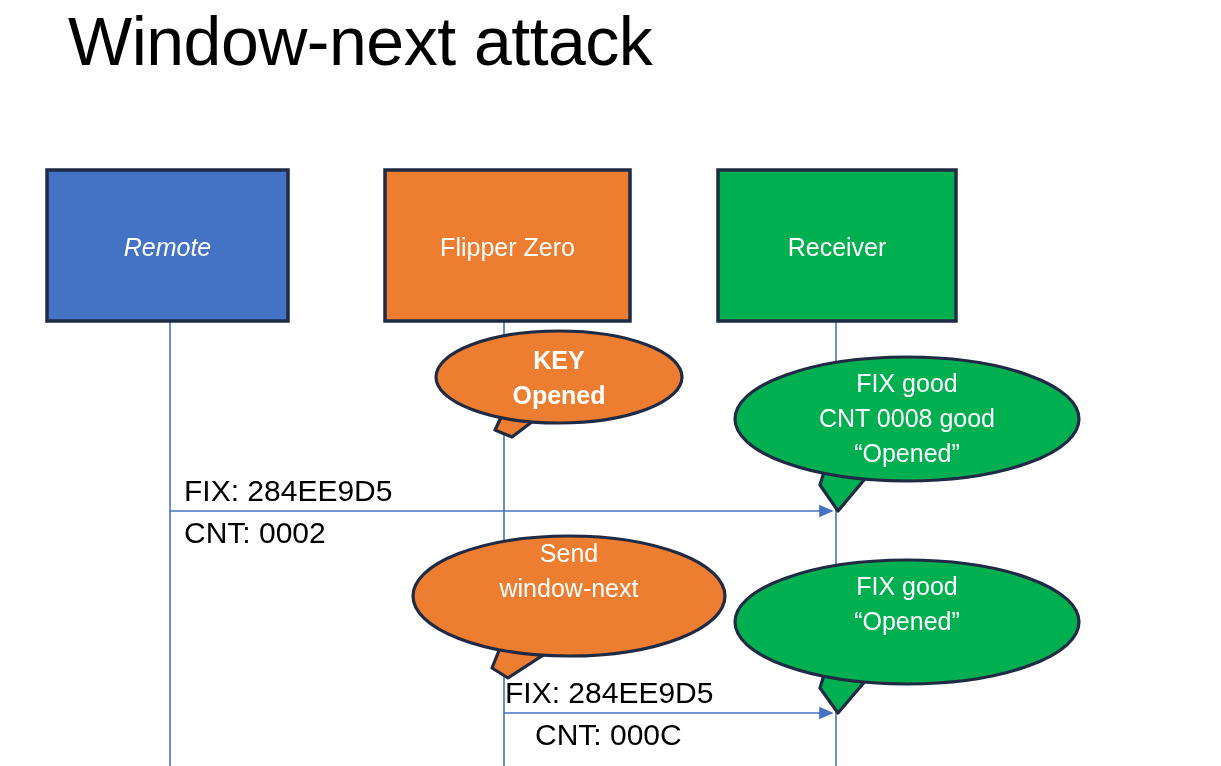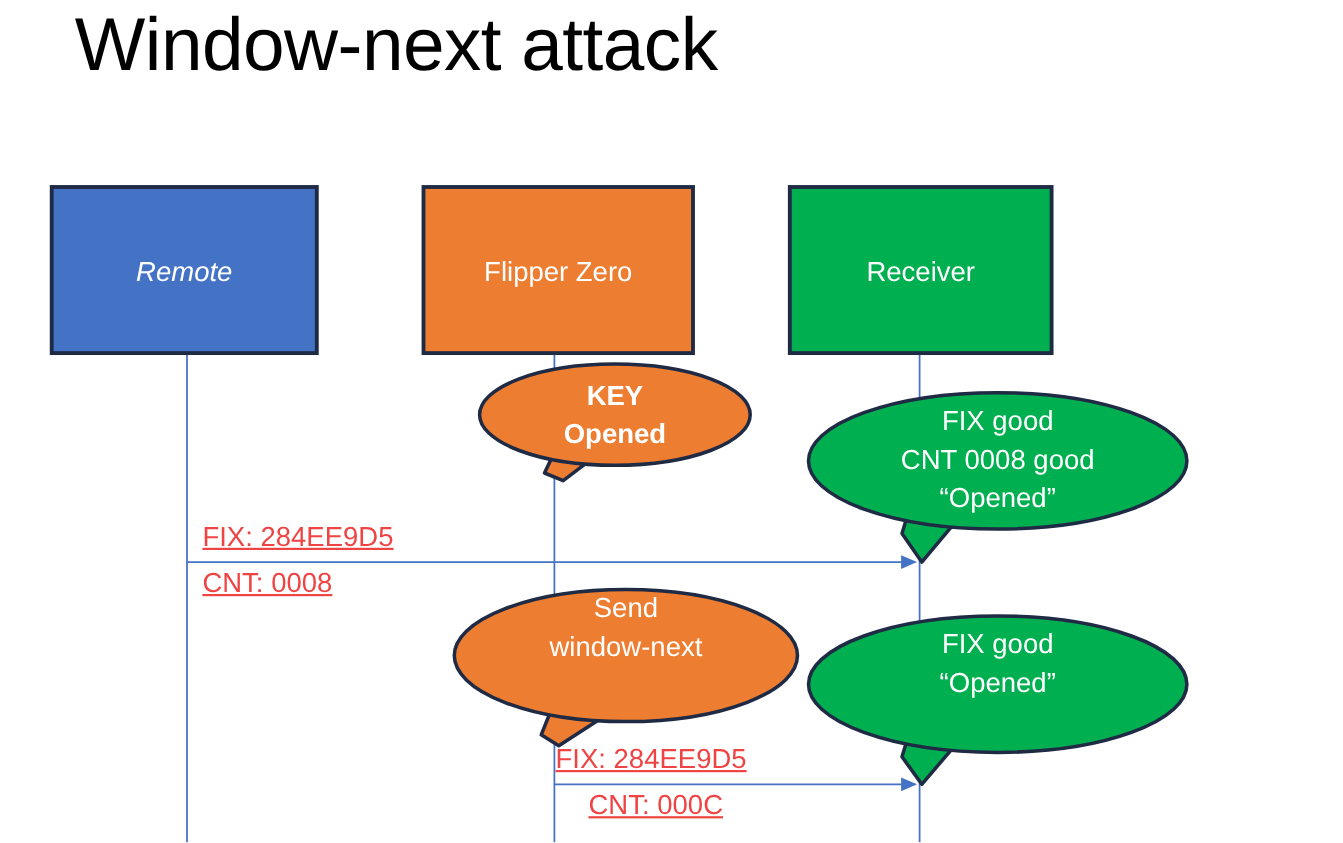--- a/index.html
+++ b/index.html
@@ -48,25 +48,24 @@
     position: absolute;
     text-align: center;
     color: #ffffff;
     font-size: 25px;
     line-height: 35px;
     font-family: "Liberation Sans", sans-serif;
   }
   .bubble-text div { white-space: nowrap; }
   .msg-label {
     position: absolute;
-    color: #ef4444;
-    font-size: 25px;
+    color: #000000;
+    font-size: 30px;
     font-family: "Liberation Sans", sans-serif;
     white-space: nowrap;
-    text-decoration: underline;
   }
 </style>
 </head>
 <body>
 
 <div id="slide">
 
   <svg id="slide-svg" viewBox="0 0 1221 766">
     <defs>
       <marker id="arrowhead" markerWidth="9" markerHeight="9" refX="8" refY="4.5" orient="auto" markerUnits="strokeWidth">
@@ -127,18 +126,18 @@
     <div>Send</div>
     <div>window-next</div>
   </div>
 
   <div class="bubble-text" style="left:735px; top:569px; width:344px;">
     <div>FIX good</div>
     <div>“Opened”</div>
   </div>
 
   <div class="msg-label" style="left:184px; top:474px;">FIX: 284EE9D5</div>
-  <div class="msg-label" style="left:184px; top:516px;">CNT: 0008</div>
+  <div class="msg-label" style="left:184px; top:516px;">CNT: 0002</div>
 
   <div class="msg-label" style="left:505px; top:676px;">FIX: 284EE9D5</div>
   <div class="msg-label" style="left:535px; top:718px;">CNT: 000C</div>
 
 </div>
 
 </body></html>

